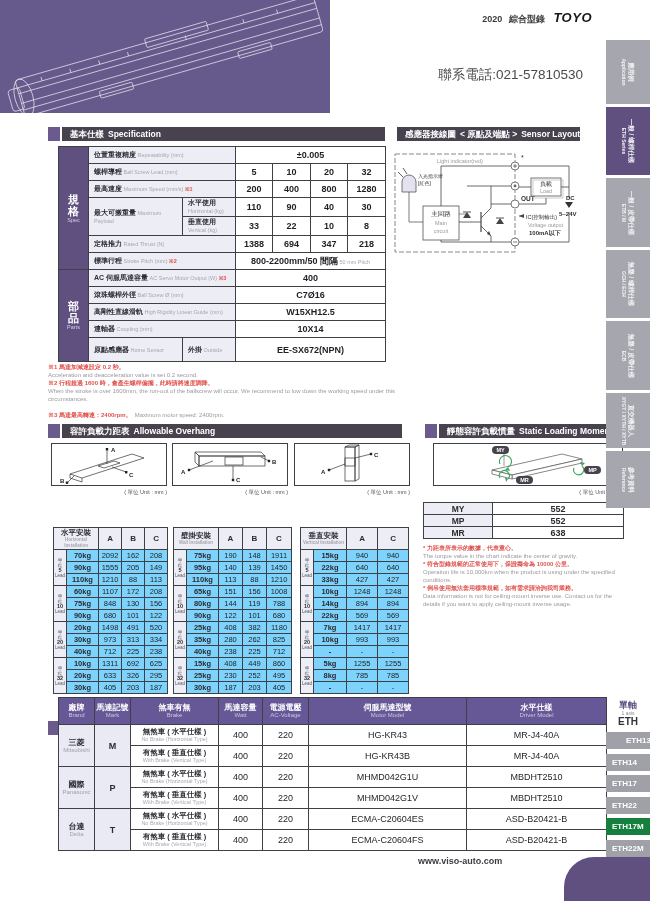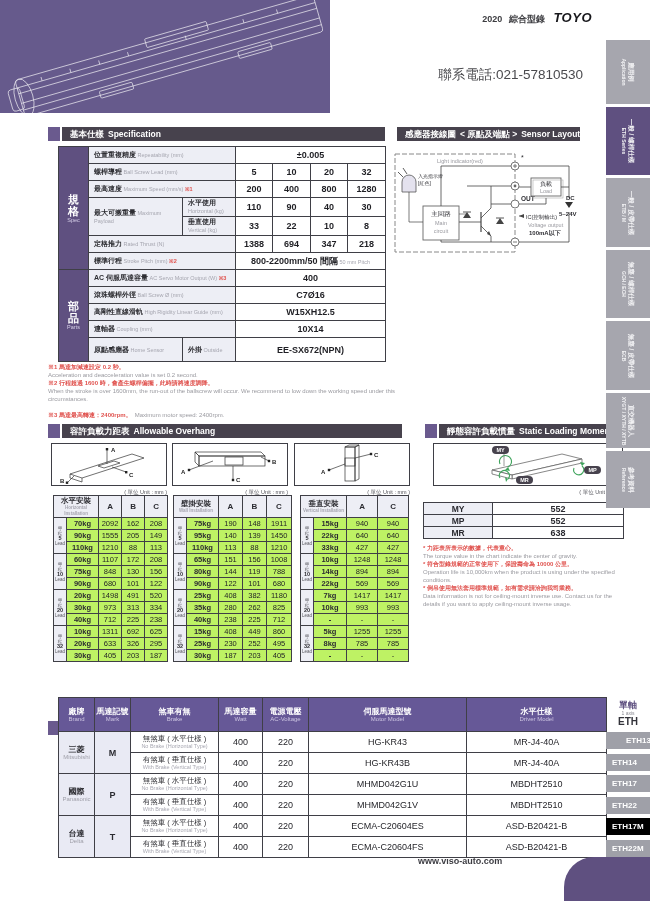--- a/index.html
+++ b/index.html
@@ -45,21 +45,21 @@
   .ng.inl{display:inline;margin-left:3px;}
   .nr.inl{display:inline;}
   
   #sensor-svg{position:absolute;left:393px;top:146px;}
   
   .oh-box{position:absolute;top:443px;height:43px;border:1.5px solid #3f3f46;background:#fff;box-sizing:border-box;}
   #oh-b0{left:51px;width:116px;} #oh-b1{left:172px;width:116px;} #oh-b2{left:294px;width:116px;}
   .unit-cap{position:absolute;top:489px;font-size:5.5px;color:#55555c;text-align:right;}
   #cap0{left:51px;width:116px;} #cap1{left:172px;width:116px;} #cap2{left:294px;width:116px;}
   #static-unit{position:absolute;top:489px;left:443px;width:180px;text-align:right;font-size:5.5px;color:#55555c;}
-  .oh-table{position:absolute;top:495px;table-layout:fixed;background:#bef264;border:1.5px solid #33333a;}
+  .oh-table{position:absolute;top:527px;table-layout:fixed;background:#7dd3fc;border:1.5px solid #33333a;}
   #oh-t0{left:53px;width:114px;} #oh-t1{left:173px;width:118px;} #oh-t2{left:300px;width:108px;}
   .oh-table tr{height:12px;}
   .oh-table tr.hd{height:22px;}
   .oh-name{background:#edeef5;text-align:center;vertical-align:middle;}
   .oh-name-cn{font-size:7.5px;font-weight:bold;color:#2e2e33;line-height:8px;}
   .oh-name-en{font-size:4.5px;color:#a6a6b0;line-height:5.5px;}
   .oh-col{background:#edeef5;font-size:8px;font-weight:bold;text-align:center;vertical-align:middle;}
   .oh-lead{background:#edeef5;text-align:center;vertical-align:middle;padding:0;}
   .oh-lead div{font-size:4.5px;line-height:5px;color:#55555c;}
   .oh-lead .num{font-size:5.5px;font-weight:bold;color:#2e2e33;}
@@ -67,45 +67,45 @@
   .oh-v{font-size:7.5px;text-align:center;vertical-align:middle;color:#1f1f24;}
   
   #static-box{position:absolute;left:433px;top:443px;width:190px;height:43px;border:1.5px solid #3f3f46;background:#fff;box-sizing:border-box;}
   #static-table{position:absolute;left:423px;top:502px;width:200px;table-layout:fixed;border:1.5px solid #33333a;background:#fff;}
   #static-table tr{height:12px;}
   .st-l{background:#edeef5;font-size:8.5px;font-weight:bold;text-align:center;vertical-align:middle;}
   .st-v{font-size:9px;font-weight:bold;text-align:center;vertical-align:middle;}
   
   #motor-table{position:absolute;left:58px;top:697px;width:548px;table-layout:fixed;background:#fff;border:1.5px solid #33333a;}
   #motor-table tr{height:21px;}
-  #motor-table tr.hd{height:34px;}
+  #motor-table tr.hd{height:27px;}
   #motor-table th{background:#665897;vertical-align:middle;}
   .h-cn{font-size:8px;font-weight:bold;color:#fff;line-height:9px;text-align:center;}
   .h-en{font-size:6px;color:#cdc5e2;line-height:7px;text-align:center;font-weight:normal;}
   .m-brand{background:#e9eaf4;text-align:center;vertical-align:middle;}
   .b-cn{font-size:8px;font-weight:bold;color:#2e2e33;line-height:9px;}
   .b-en{font-size:6px;color:#a0a0aa;line-height:7px;}
   .m-mark{background:#e9eaf4;text-align:center;vertical-align:middle;font-size:9px;font-weight:bold;}
   .m-brake{text-align:center;vertical-align:middle;}
-  .k-cn{font-size:7.5px;font-weight:normal;color:#2e2e33;line-height:8.5px;}
+  .k-cn{font-size:7.5px;font-weight:bold;color:#2e2e33;line-height:8.5px;}
   .k-en{font-size:5.5px;color:#a8a8b2;line-height:6.5px;}
   .m-val{text-align:center;vertical-align:middle;font-size:9px;color:#1f1f24;}
   
   .side-tab{position:absolute;left:606px;width:44px;background:#a6a6ae;cursor:pointer;}
   .side-tab.active{background:#5f5080;}
   .tab-inner{position:absolute;top:50%;left:50%;transform:translate(-50%,-50%) rotate(90deg);white-space:nowrap;text-align:center;color:#f2f2f4;}
   .tab-cn{font-size:6.5px;font-weight:bold;line-height:7.5px;}
   .tab-en{font-size:5px;font-weight:bold;line-height:6px;}
   #series-title{position:absolute;left:606px;top:700px;width:44px;text-align:center;}
   .st-cn{font-size:9px;font-weight:bold;color:#5f5080;line-height:10px;}
   .st-axis{font-size:5px;color:#8a8a92;line-height:6px;}
   .st-model{font-size:10px;font-weight:bold;color:#33333a;line-height:11px;}
   .series-item{position:absolute;left:606px;width:44px;height:17px;background:#9fa0a8;color:#fff;
                font-size:8px;font-weight:bold;line-height:17px;padding-left:6px;box-sizing:border-box;cursor:pointer;}
-  .series-item.active{background:#000000;}
+  .series-item.active{background:#15803d;}
   .corner{position:absolute;right:0;bottom:0;width:86px;height:44px;background:#5f5080;border-top-left-radius:30px;}
   .site{position:absolute;left:418px;top:856px;font-size:9px;font-weight:bold;color:#3c3c42;}
 </style>
 </head>
 <body>
 
 <div class="hero">
   <svg width="330" height="113" viewBox="0 0 330 113">
     <g stroke="#ffffff" stroke-width="0.7" fill="none" opacity="0.85" transform="rotate(-16 165 56)">
       <rect x="14" y="38" width="310" height="38" rx="3"></rect>

